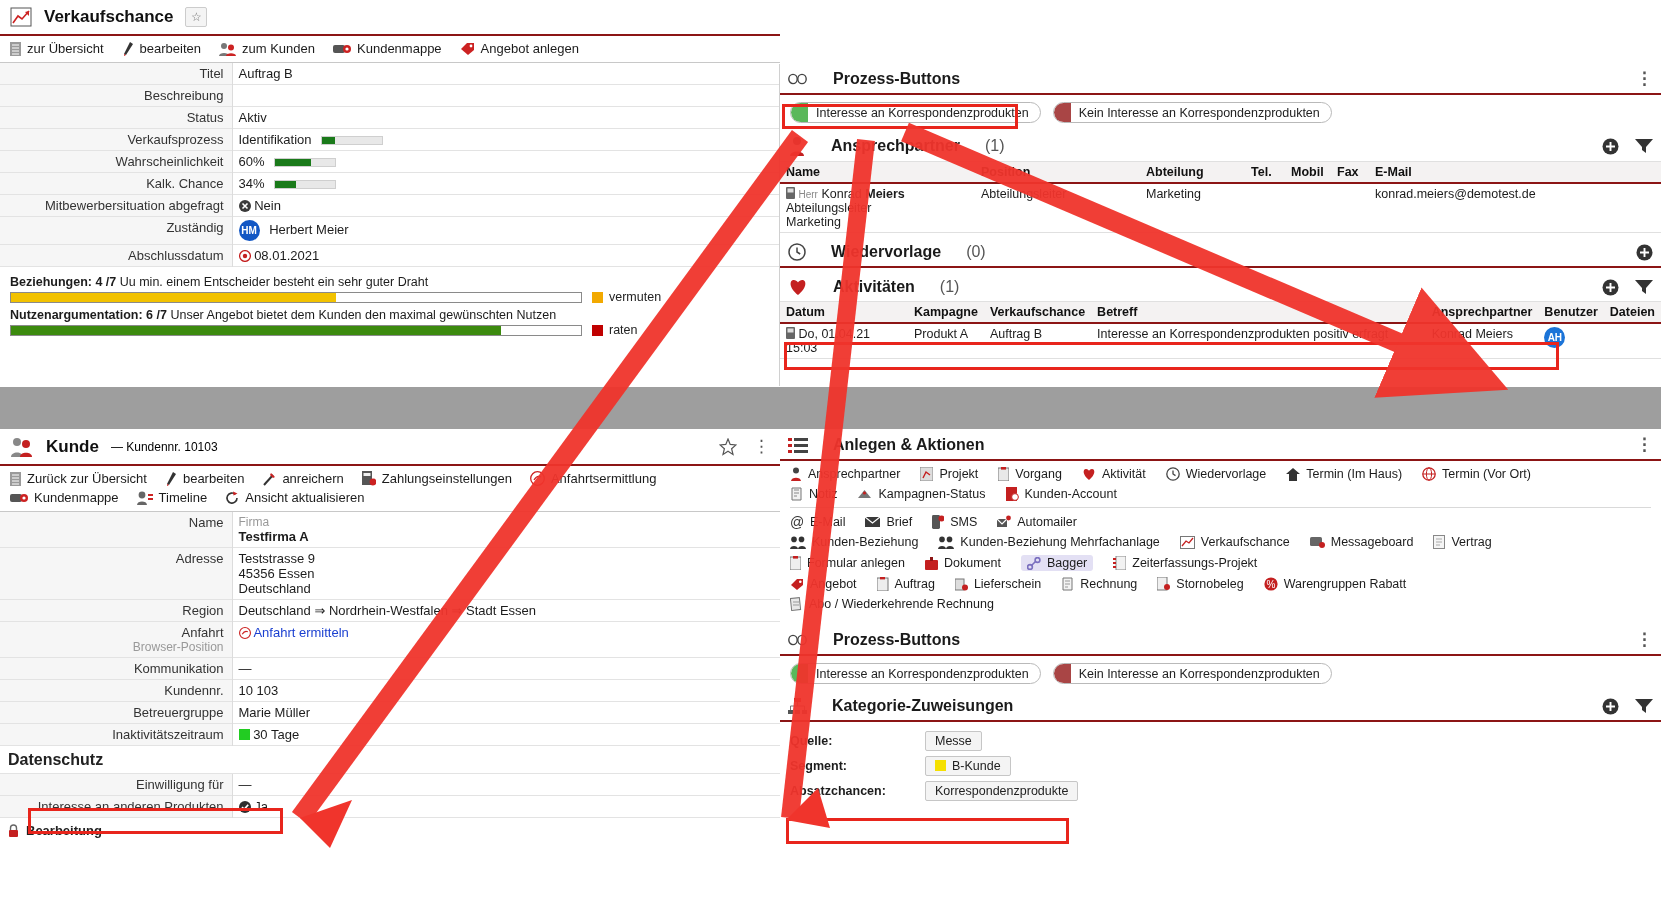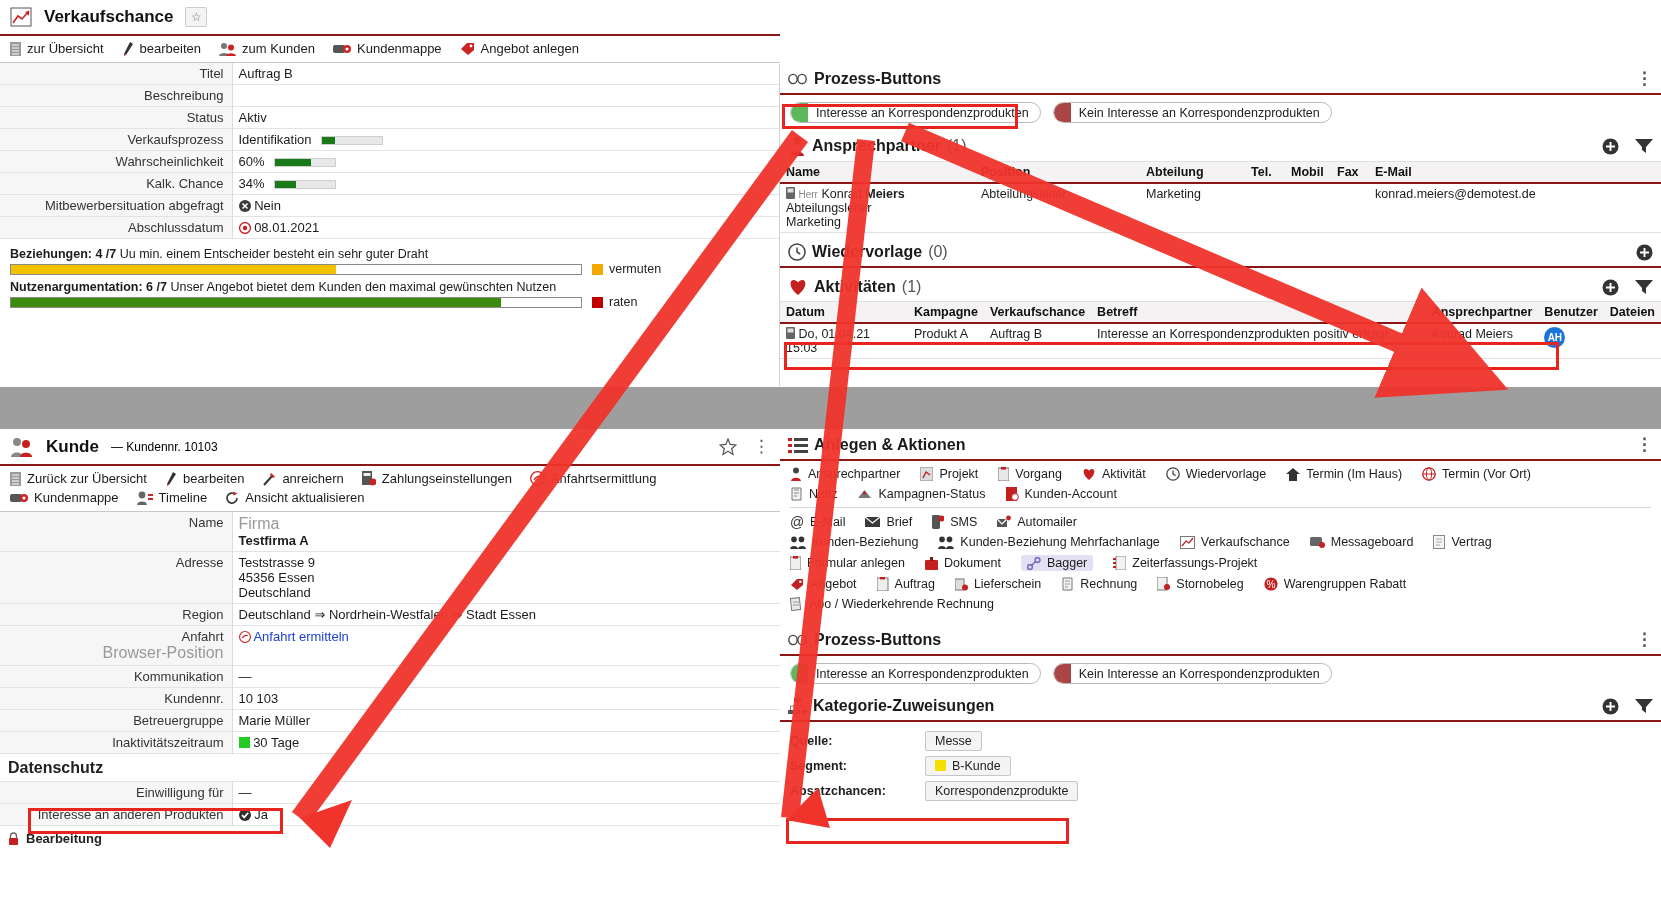--- a/index.html
+++ b/index.html
@@ -9,21 +9,21 @@
     background: #ffffff;
     font-family: "Liberation Sans", sans-serif;
     font-size: 13px;
     color: #222222;
     overflow: hidden;
   }
   #root { position: relative; width: 1661px; height: 906px; }
 
   
   .panel-title {
-    display: flex; align-items: center; gap: 6px;
+    display: flex; align-items: center; gap: 25px;
     padding: 6px 8px 5px 8px;
     font-weight: bold; font-size: 16px; color: #1a1a1a;
   }
   .panel-title .count { font-weight: normal; color: #555; }
   .rule-dark { border-bottom: 2px solid #8c1515; }
 
   .icon { display: inline-block; line-height: 0; flex: none; }
 
   
   .rec-header {
@@ -50,21 +50,21 @@
   .fields { width: 100%; border-collapse: collapse; }
   .fields tr { border-bottom: 1px solid #e3e3e3; }
   .fields td.lbl {
     width: 232px; text-align: right; padding: 3px 8px 3px 4px;
     color: #333; background: #f6f6f6; vertical-align: top; font-size: 13px;
   }
   .fields td.val {
     padding: 3px 6px; vertical-align: top; font-size: 13px;
     border-left: 1px solid #dcdcdc; color: #1c1c1c;
   }
-  .sublabel { display:block; font-size: 16px; color: #999; }
+  .sublabel { display:block; font-size: 12px; color: #999; }
   .minilabel { font-size: 10px; color: #8a8a8a; }
 
   .bar-wrap {
     display: inline-block; vertical-align: middle;
     width: 62px; height: 9px; background: #e8e8e8;
     border: 1px solid #cfcfcf; position: relative; margin-left: 6px;
   }
   .bar-wrap > i { display: block; height: 100%; background: #1a7a1a; }
 
   .chip-sq { display:inline-block; width: 11px; height: 11px; vertical-align: -1px; }
@@ -247,20 +247,27 @@
         </td>
       </tr>
       <tr>
         <td class="lbl">Mitbewerbersituation abgefragt</td>
         <td class="val">
           <span class="icon"><svg width="12" height="12" viewBox="0 0 12 12" style="vertical-align:-2px">
                   <circle cx="6" cy="6" r="6" fill="#3a3a3a"></circle>
                   <path d="M3.5 3.5 L8.5 8.5 M8.5 3.5 L3.5 8.5" stroke="#fff" stroke-width="1.6"></path>
                 </svg></span>
           <span>Nein</span>
+        </td>
+      </tr>
+      <tr>
+        <td class="lbl">Zuständig</td>
+        <td class="val">
+          <span class="avatar">HM</span>
+          <span style="margin-left:6px">Herbert Meier</span>
         </td>
       </tr>
       <tr>
         <td class="lbl">Abschlussdatum</td>
         <td class="val">
           <span class="icon"><svg width="12" height="12" viewBox="0 0 12 12" style="vertical-align:-2px">
                   <circle cx="6" cy="6" r="5.4" fill="none" stroke="#c42020" stroke-width="1.3"></circle>
                   <circle cx="6" cy="6" r="2.2" fill="#c42020"></circle>
                 </svg></span>
           <span>08.01.2021</span>

